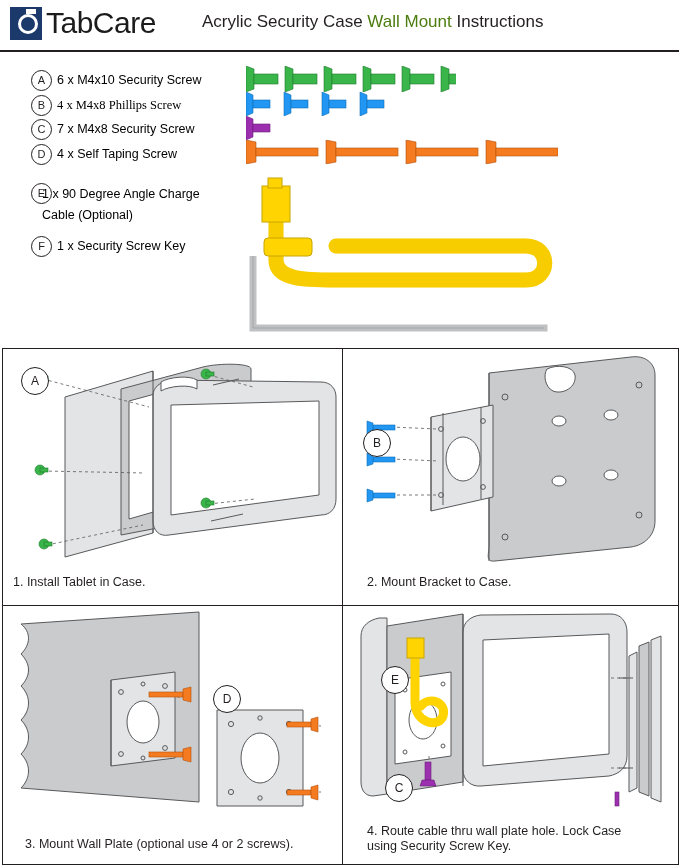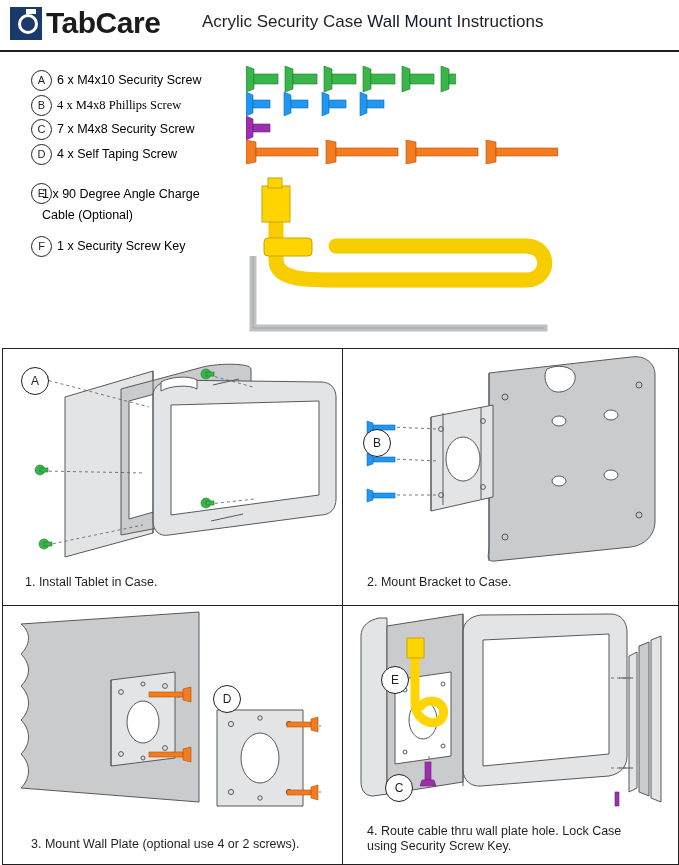--- a/index.html
+++ b/index.html
@@ -1,23 +1,23 @@
 <!DOCTYPE html>
 <html><head>
 <meta charset="utf-8">
 <style>
   html,body{margin:0;padding:0;background:#ffffff;}
   body{width:679px;height:865px;font-family:"Liberation Sans",sans-serif;color:#231f20;position:relative;overflow:hidden;}
 
   
   #header{position:absolute;left:0;top:0;width:679px;height:52px;}
   #logo-mark{position:absolute;left:8px;top:6px;width:36px;height:36px;}
-  #brand-name{position:absolute;left:46px;top:6px;font-size:30px;font-weight:bold;letter-spacing:-0.5px;color:#1b1b1b;}
+  #brand-name{position:absolute;left:46px;top:6px;font-size:30px;font-weight:normal;letter-spacing:-0.5px;color:#1b1b1b;}
   #header-title{position:absolute;left:202px;top:12px;font-size:17px;color:#231f20;white-space:nowrap;}
-  #header-title .accent{color:#0f172a;}
+  #header-title .accent{color:#4d7c0f;}
   #header-rule{position:absolute;left:0;top:50px;width:679px;height:2px;background:#231f20;}
 
   
   #parts{position:absolute;left:0;top:56px;width:679px;height:285px;}
   .badge{position:absolute;width:19px;height:19px;border:1px solid #231f20;border-radius:50%;
         font-size:11px;line-height:19px;text-align:center;color:#231f20;background:#fff;}
   .part-label{position:absolute;font-size:12.5px;color:#000000;white-space:nowrap;}
 
   
   .screwrow{position:absolute;}
@@ -205,21 +205,21 @@
         <g transform="translate(198,20)">
             <circle cx="5" cy="5" r="5"></circle>
             <rect x="5" y="3" width="8" height="4"></rect>
           </g>
         <g transform="translate(198,149)">
             <circle cx="5" cy="5" r="5"></circle>
             <rect x="5" y="3" width="8" height="4"></rect>
           </g>
       </g>
     </svg>
-    <div class="panel-caption" style="left:22px;top:226px;">1. Install Tablet in Case.</div>
+    <div class="panel-caption" style="left:10px;top:226px;">1. Install Tablet in Case.</div>
   </div>
 
   <div class="panel" style="left:340px;top:0;width:335px;height:257px;">
     <div class="circ" style="left:20px;top:80px;">B</div>
     <svg width="333" height="218" viewBox="0 0 333 218">
 
       <path class="gray" d="M146,24 L288,8 C302,6 312,14 312,26 L312,172 C312,186 302,196 288,198 L152,212 C142,213 146,206 146,196 Z"></path>
       <path class="ln" d="M146,24 L146,212"></path>
 
       <path class="wht" d="M204,20 C214,15 230,17 232,26 C234,38 220,46 210,42 C202,38 200,26 204,20 Z"></path>
@@ -320,21 +320,21 @@
         <g transform="translate(284,114)">
             <rect x="0" y="2" width="24" height="5"></rect>
             <path d="M24,-1 L24,10 L31,12 L31,-3 Z"></path>
           </g>
         <g transform="translate(284,182)">
             <rect x="0" y="2" width="24" height="5"></rect>
             <path d="M24,-1 L24,10 L31,12 L31,-3 Z"></path>
           </g>
       </g>
     </svg>
-    <div class="panel-caption" style="left:22px;top:231px;margin-left:6px;">3. Mount Wall Plate (optional use 4 or 2 screws).</div>
+    <div class="panel-caption" style="left:22px;top:231px;">3. Mount Wall Plate (optional use 4 or 2 screws).</div>
   </div>
 
   <div class="panel" style="left:340px;top:257px;width:335px;height:258px;">
     <div class="circ" style="left:38px;top:60px;">E</div>
     <div class="circ" style="left:42px;top:168px;">C</div>
     <svg width="333" height="210" viewBox="0 0 333 210">
 
       <path class="ltgray" d="M18,30 C18,20 26,14 36,12 L44,12 L44,188 L30,190 C22,190 18,184 18,176 Z"></path>
       <path class="gray" d="M44,20 L120,8 L120,176 L44,188 Z"></path>
       <path class="ltgray" d="M120,26 C120,16 128,10 138,9 L268,8 C278,8 284,16 284,26 L284,150 C284,162 276,168 266,170 L138,180 C128,181 120,174 120,164 Z"></path>

